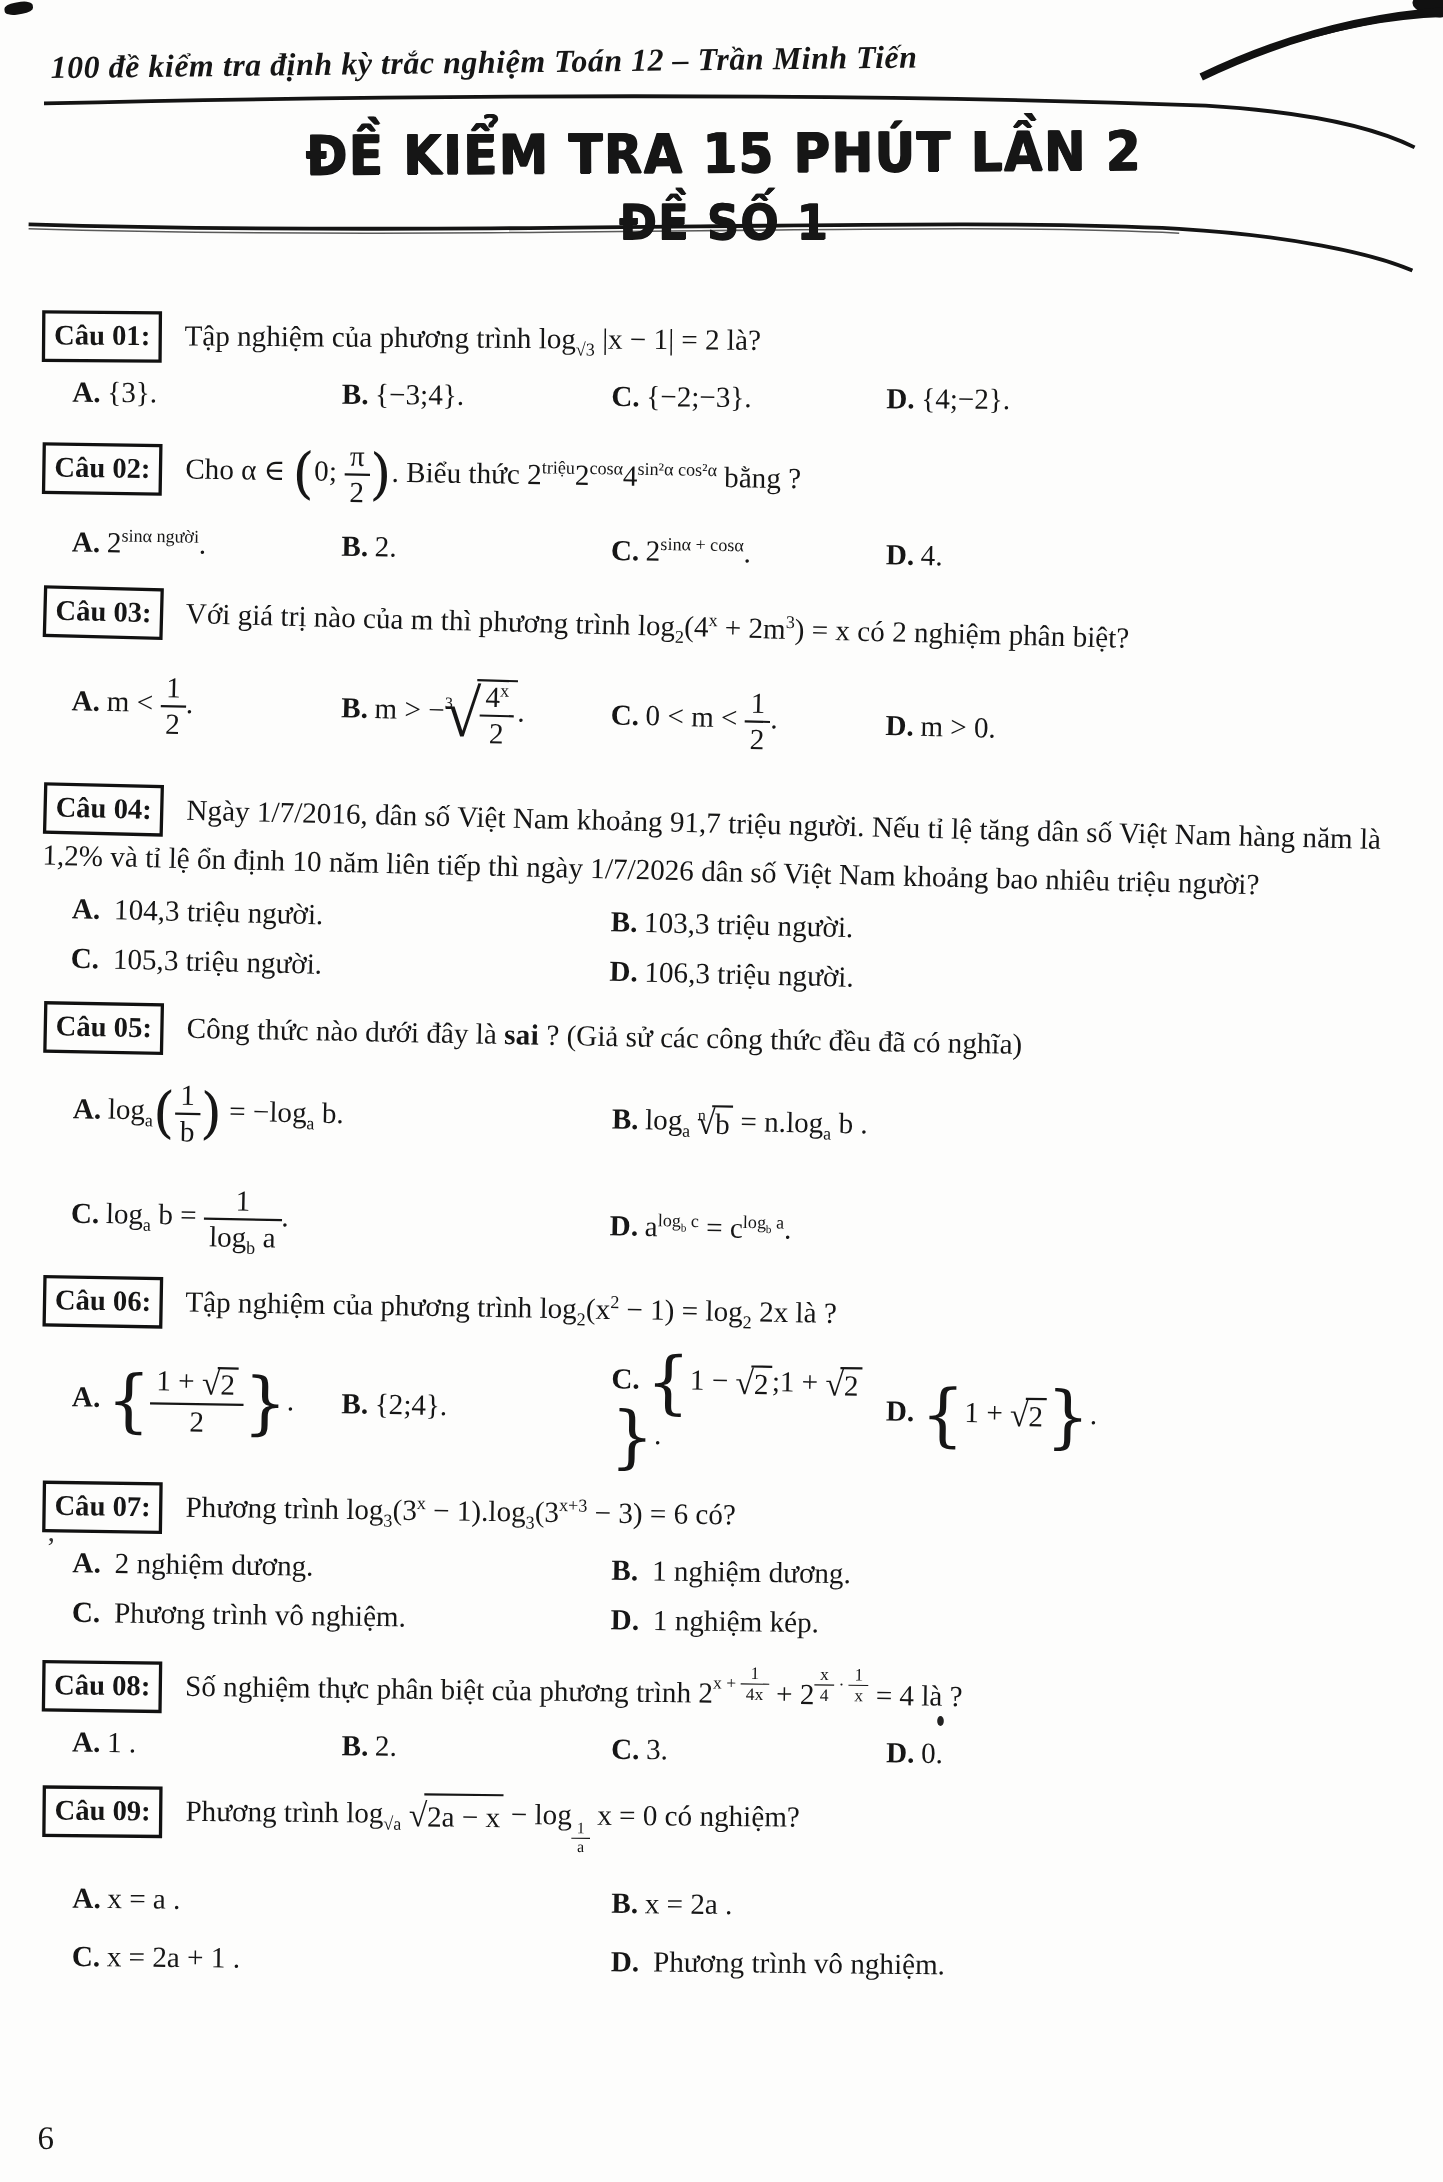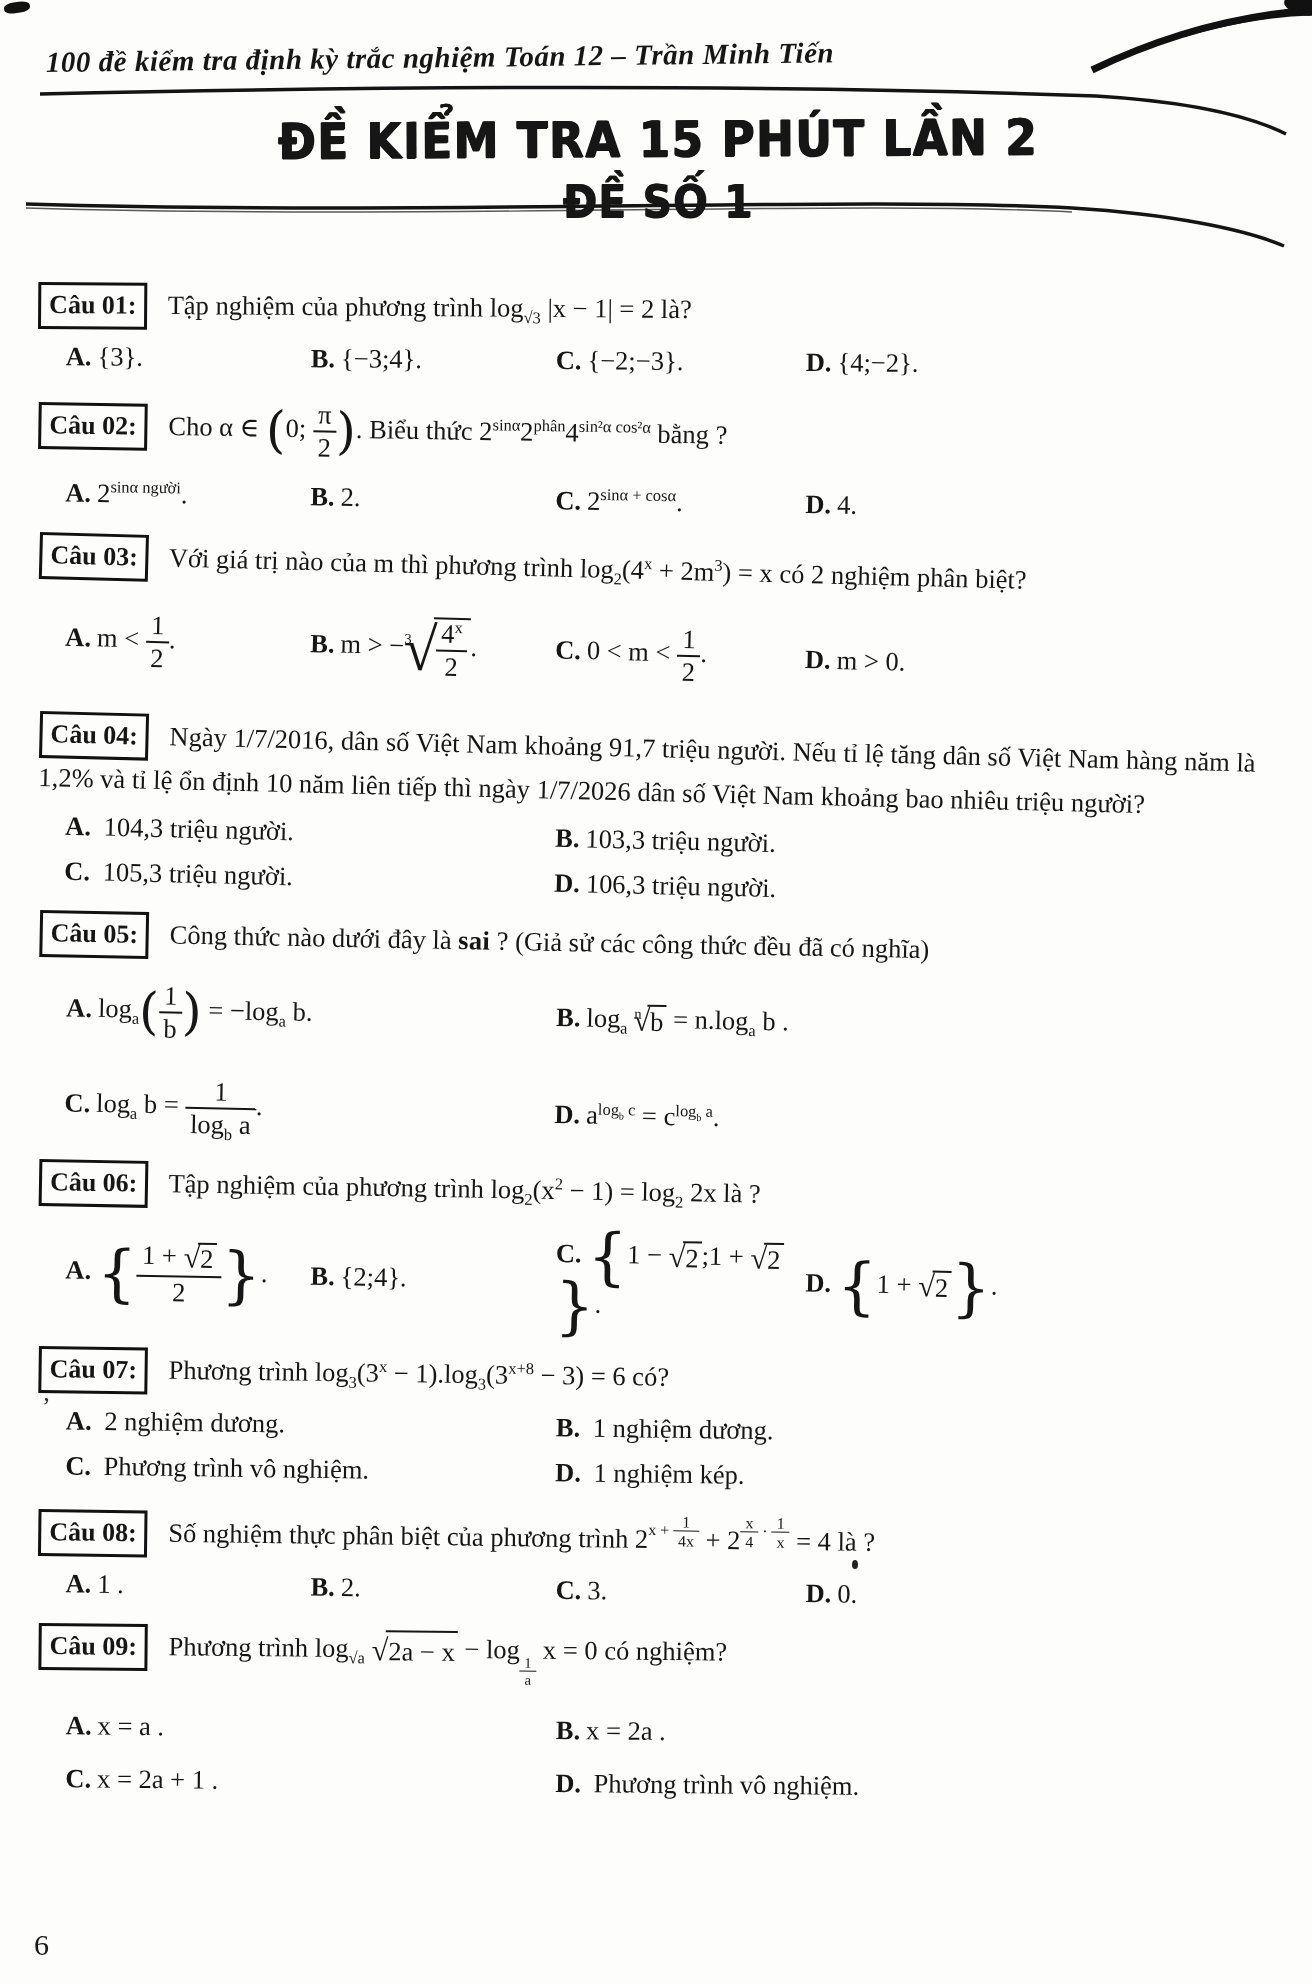--- a/index.html
+++ b/index.html
@@ -110,21 +110,21 @@
       <span class="opt"><b>A.</b>{3}.</span>
       <span class="opt"><b>B.</b>{−3;4}.</span>
       <span class="opt"><b>C.</b>{−2;−3}.</span>
       <span class="opt"><b>D.</b>{4;−2}.</span>
     </div>
   </section>
 
   <section class="q" style="--r:0.9deg">
     <div class="qhead">
       <span class="qlabel">Câu 02:</span>
-      <span class="qtext">Cho α ∈ <span class="bp">(</span>0; <span class="frac"><span class="n">π</span><span class="d">2</span></span><span class="bp">)</span>. Biểu thức 2<sup>sinα</sup>2<sup>phân</sup>4<sup>sin²α cos²α</sup> bằng ?</span>
+      <span class="qtext">Cho α ∈ <span class="bp">(</span>0; <span class="frac"><span class="n">π</span><span class="d">2</span></span><span class="bp">)</span>. Biểu thức 2<sup>triệu</sup>2<sup>cosα</sup>4<sup>sin²α cos²α</sup> bằng ?</span>
     </div>
     <div class="opts row4" style="margin-top:20px">
       <span class="opt"><b>A.</b>2<sup>sinα người</sup>.</span>
       <span class="opt"><b>B.</b>2.</span>
       <span class="opt"><b>C.</b>2<sup>sinα + cosα</sup>.</span>
       <span class="opt"><b>D.</b>4.</span>
     </div>
   </section>
 
   <section class="q" style="--r:1.5deg">
@@ -175,21 +175,21 @@
       <span class="opt"><b>A.</b><span class="bb">{</span><span class="frac"><span class="n">1 + <span class="sqrt"><span class="rad">√</span><span class="rc">2</span></span></span><span class="d">2</span></span><span class="bb">}</span>.</span>
       <span class="opt"><b>B.</b>{2;4}.</span>
       <span class="opt"><b>C.</b><span class="bb">{</span>1 − <span class="sqrt"><span class="rad">√</span><span class="rc">2</span></span>;1 + <span class="sqrt"><span class="rad">√</span><span class="rc">2</span></span><span class="bb">}</span>.</span>
       <span class="opt"><b>D.</b><span class="bb">{</span>1 + <span class="sqrt"><span class="rad">√</span><span class="rc">2</span></span><span class="bb">}</span>.</span>
     </div>
   </section>
 
   <section class="q" style="--r:0.8deg">
     <div class="qhead">
       <span class="qlabel">Câu 07:</span>
-      <span class="qtext">Phương trình log<sub>3</sub>(3<sup>x</sup> − 1).log<sub>3</sub>(3<sup>x+8</sup> − 3) = 6 có?</span>
+      <span class="qtext">Phương trình log<sub>3</sub>(3<sup>x</sup> − 1).log<sub>3</sub>(3<sup>x+3</sup> − 3) = 6 có?</span>
     </div>
     <div class="opts grid2">
       <span class="opt"><b>A.</b> 2 nghiệm dương.</span>
       <span class="opt"><b>B.</b> 1 nghiệm dương.</span>
       <span class="opt"><b>C.</b> Phương trình vô nghiệm.</span>
       <span class="opt"><b>D.</b> 1 nghiệm kép.</span>
     </div>
   </section>
 
   <section class="q" style="--r:0.75deg">

